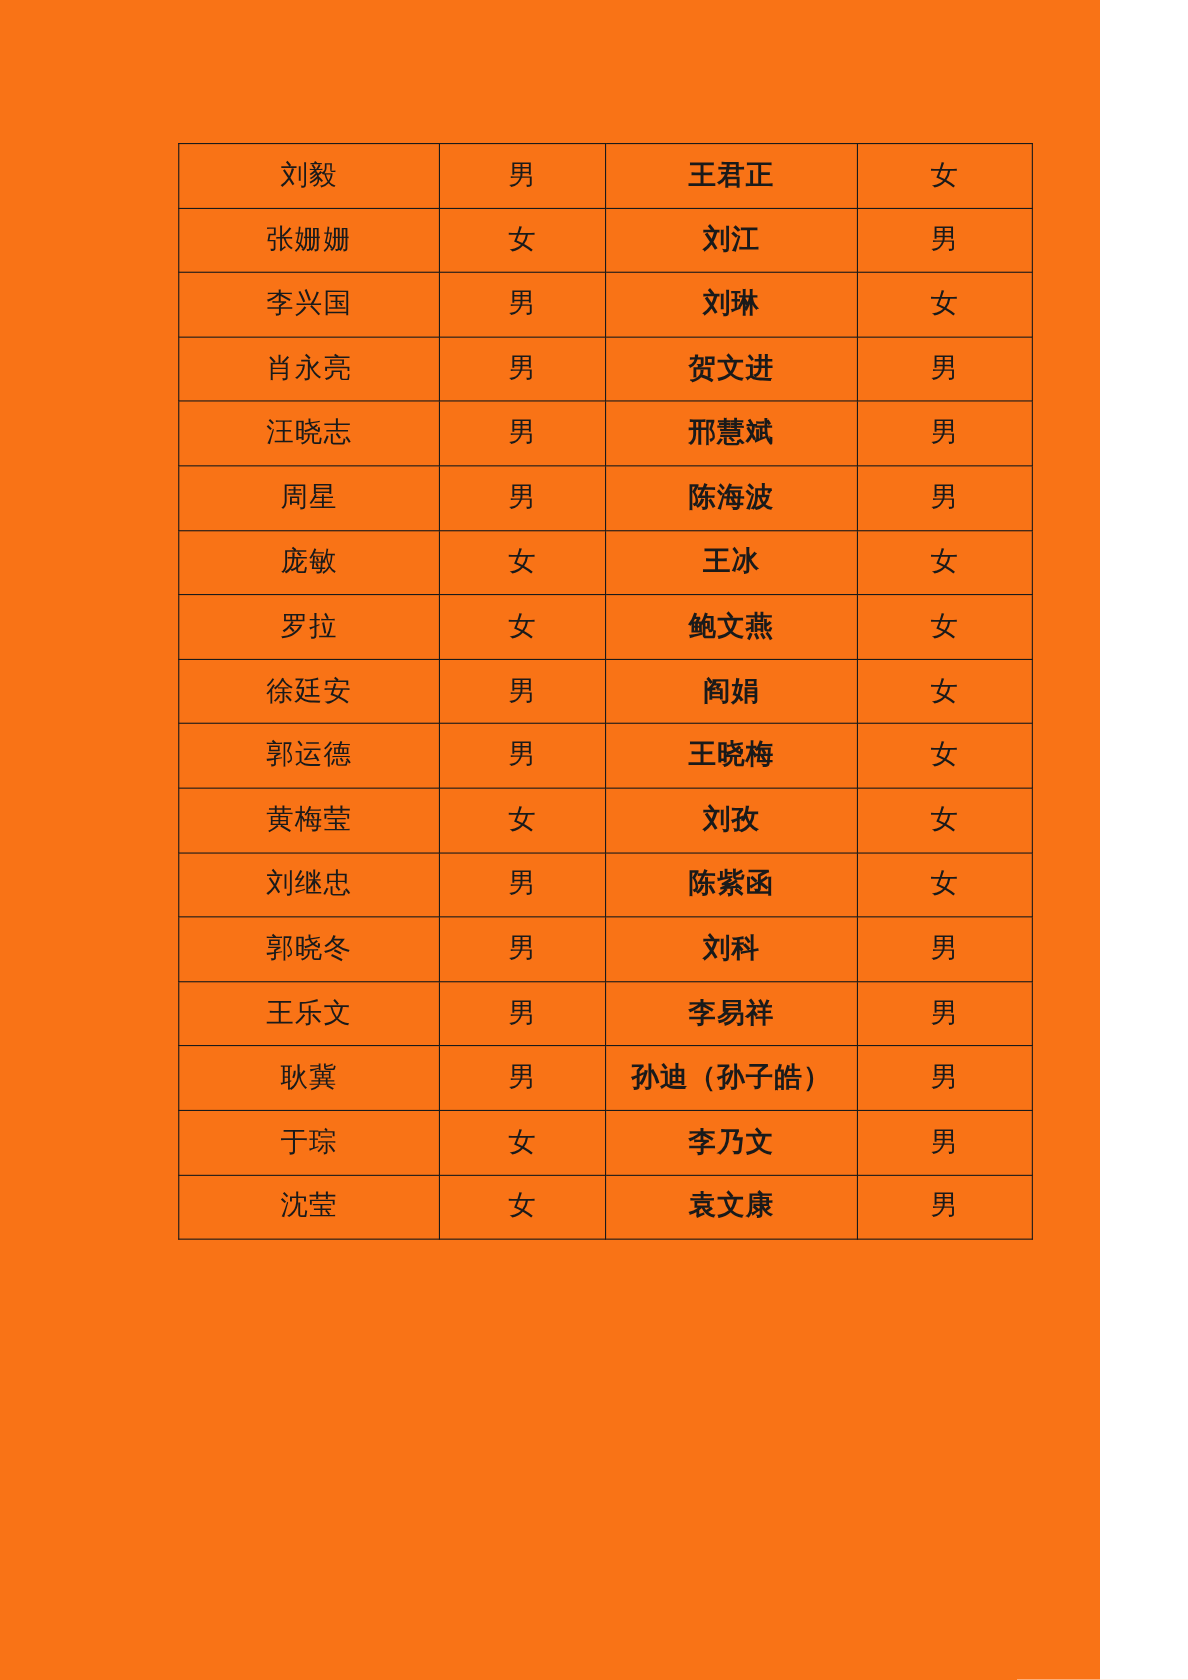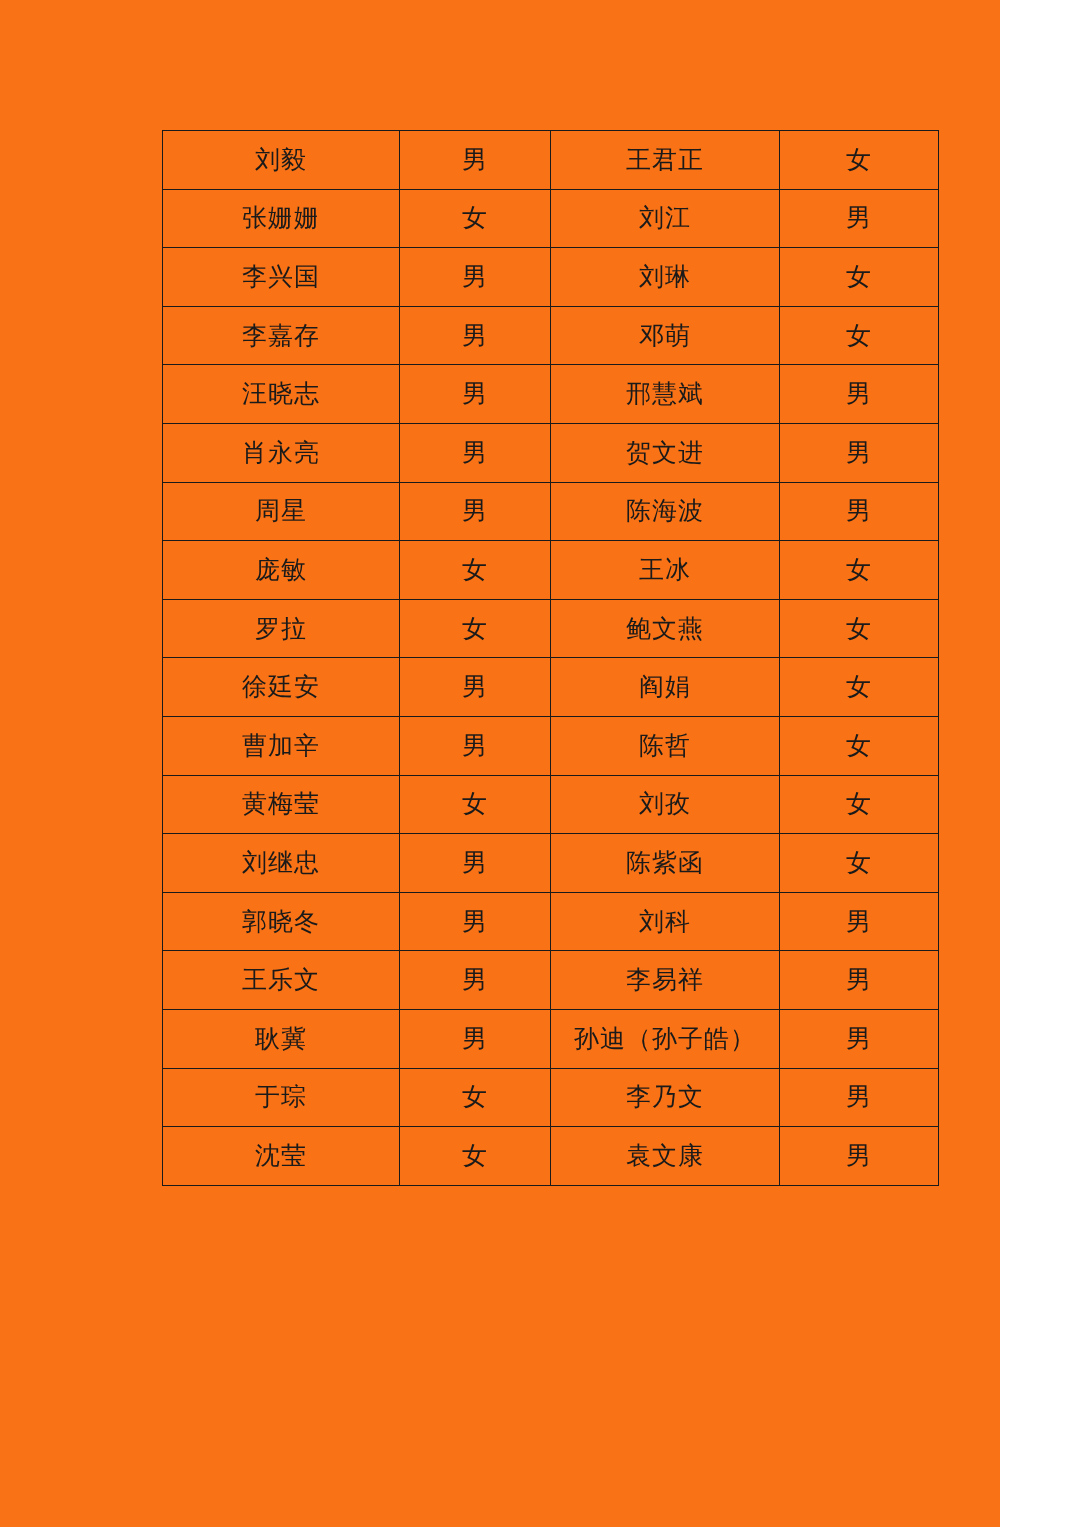--- a/index.html
+++ b/index.html
@@ -47,20 +47,21 @@
     letter-spacing: 1px;
   }
   table.name-table td.name-col {
     width: 232px;
   }
   table.name-table td.gender-col {
     width: 146px;
   }
   table.name-table td.name-col-2 {
     width: 224px;
+    font-weight: bold;
   }
   table.name-table td.gender-col-2 {
     width: 154px;
   }
 </style>
 </head>
 <body>
 
 <div class="page">
   <div class="table-wrap">
@@ -78,35 +79,29 @@
             <td class="name-col-2">刘江</td>
             <td class="gender-col-2">男</td>
           </tr>
           <tr>
             <td class="name-col">李兴国</td>
             <td class="gender-col">男</td>
             <td class="name-col-2">刘琳</td>
             <td class="gender-col-2">女</td>
           </tr>
           <tr>
-            <td class="name-col">李嘉存</td>
+            <td class="name-col">肖永亮</td>
             <td class="gender-col">男</td>
-            <td class="name-col-2">邓萌</td>
-            <td class="gender-col-2">女</td>
+            <td class="name-col-2">贺文进</td>
+            <td class="gender-col-2">男</td>
           </tr>
           <tr>
             <td class="name-col">汪晓志</td>
             <td class="gender-col">男</td>
             <td class="name-col-2">邢慧斌</td>
-            <td class="gender-col-2">男</td>
-          </tr>
-          <tr>
-            <td class="name-col">肖永亮</td>
-            <td class="gender-col">男</td>
-            <td class="name-col-2">贺文进</td>
             <td class="gender-col-2">男</td>
           </tr>
           <tr>
             <td class="name-col">周星</td>
             <td class="gender-col">男</td>
             <td class="name-col-2">陈海波</td>
             <td class="gender-col-2">男</td>
           </tr>
           <tr>
             <td class="name-col">庞敏</td>
@@ -120,23 +115,23 @@
             <td class="name-col-2">鲍文燕</td>
             <td class="gender-col-2">女</td>
           </tr>
           <tr>
             <td class="name-col">徐廷安</td>
             <td class="gender-col">男</td>
             <td class="name-col-2">阎娟</td>
             <td class="gender-col-2">女</td>
           </tr>
           <tr>
-            <td class="name-col">曹加辛</td>
+            <td class="name-col">郭运德</td>
             <td class="gender-col">男</td>
-            <td class="name-col-2">陈哲</td>
+            <td class="name-col-2">王晓梅</td>
             <td class="gender-col-2">女</td>
           </tr>
           <tr>
             <td class="name-col">黄梅莹</td>
             <td class="gender-col">女</td>
             <td class="name-col-2">刘孜</td>
             <td class="gender-col-2">女</td>
           </tr>
           <tr>
             <td class="name-col">刘继忠</td>

